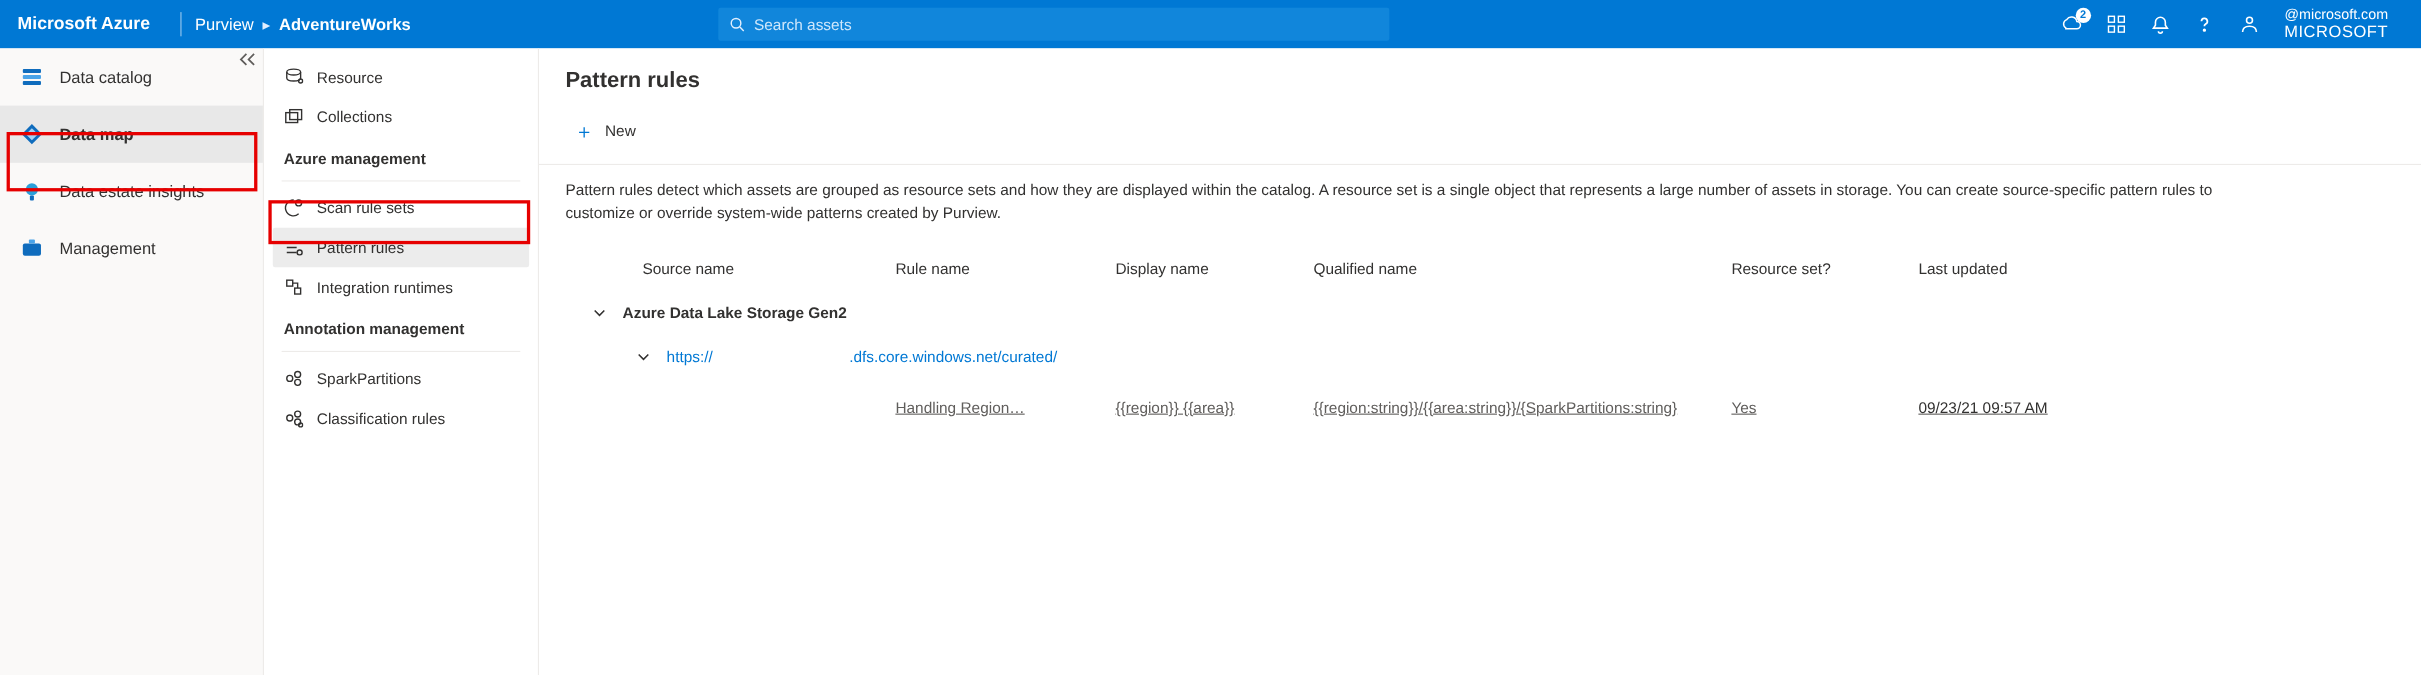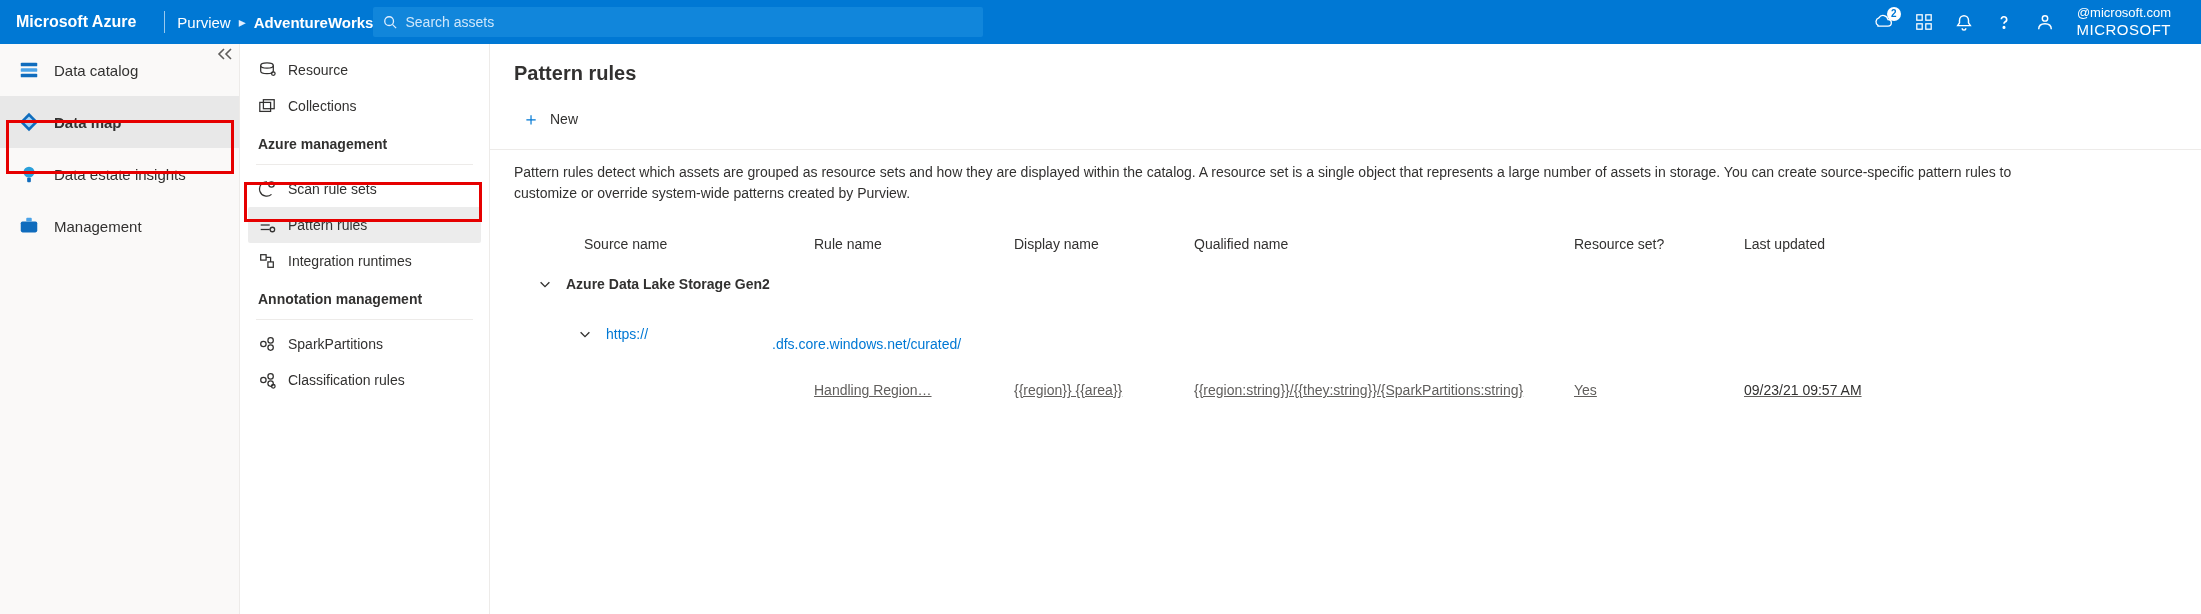--- a/index.html
+++ b/index.html
@@ -26,20 +26,21 @@
     font-size: 16px;
     padding-right: 16px;
   }
   .divider-v {
     width: 1px; height: 22px; background: rgba(255,255,255,0.6); margin: 0 12px;
   }
   .crumb { font-size: 15px; }
   .crumb.strong { font-weight: 600; }
   .crumb-sep { margin: 0 8px; font-size: 14px; color: #e1efff; }
   .search-wrap {
+    margin-left: 280px;
     flex: 0 0 610px;
     height: 30px;
     background: #1186db;
     border-radius: 2px;
     display: flex;
     align-items: center;
     padding: 0 10px;
     color: #e1efff;
   }
   .search-wrap svg { flex: 0 0 auto; }
@@ -324,27 +325,27 @@
       <span style="font-weight:600;">Azure Data Lake Storage Gen2</span>
     </div>
 
     <div class="link-row">
       <span class="chev">
         <svg width="14" height="14" viewBox="0 0 16 16" fill="none" stroke="#323130" stroke-width="1.6">
             <path d="M3 6l5 5 5-5"></path>
           </svg>
       </span>
       <span class="link">https://</span>
-      <span class="link" style="margin-left:110px;margin-top:20px;">.dfs.core.windows.net/curated/</span>
+      <span class="link" style="margin-left:110px;">.dfs.core.windows.net/curated/</span>
     </div>
 
     <div class="trow data-row">
       <div></div>
       <div class="cell c1"></div>
       <div class="cell">Handling Region…</div>
       <div class="cell">{{region}} {{area}}</div>
-      <div class="cell">{{region:string}}/{{they:string}}/{SparkPartitions:string}</div>
+      <div class="cell">{{region:string}}/{{area:string}}/{SparkPartitions:string}</div>
       <div class="cell">Yes</div>
       <div class="cell" style="color:#323130;">09/23/21 09:57 AM</div>
     </div>
 
   </div>
 </div>
 
 </body></html>

